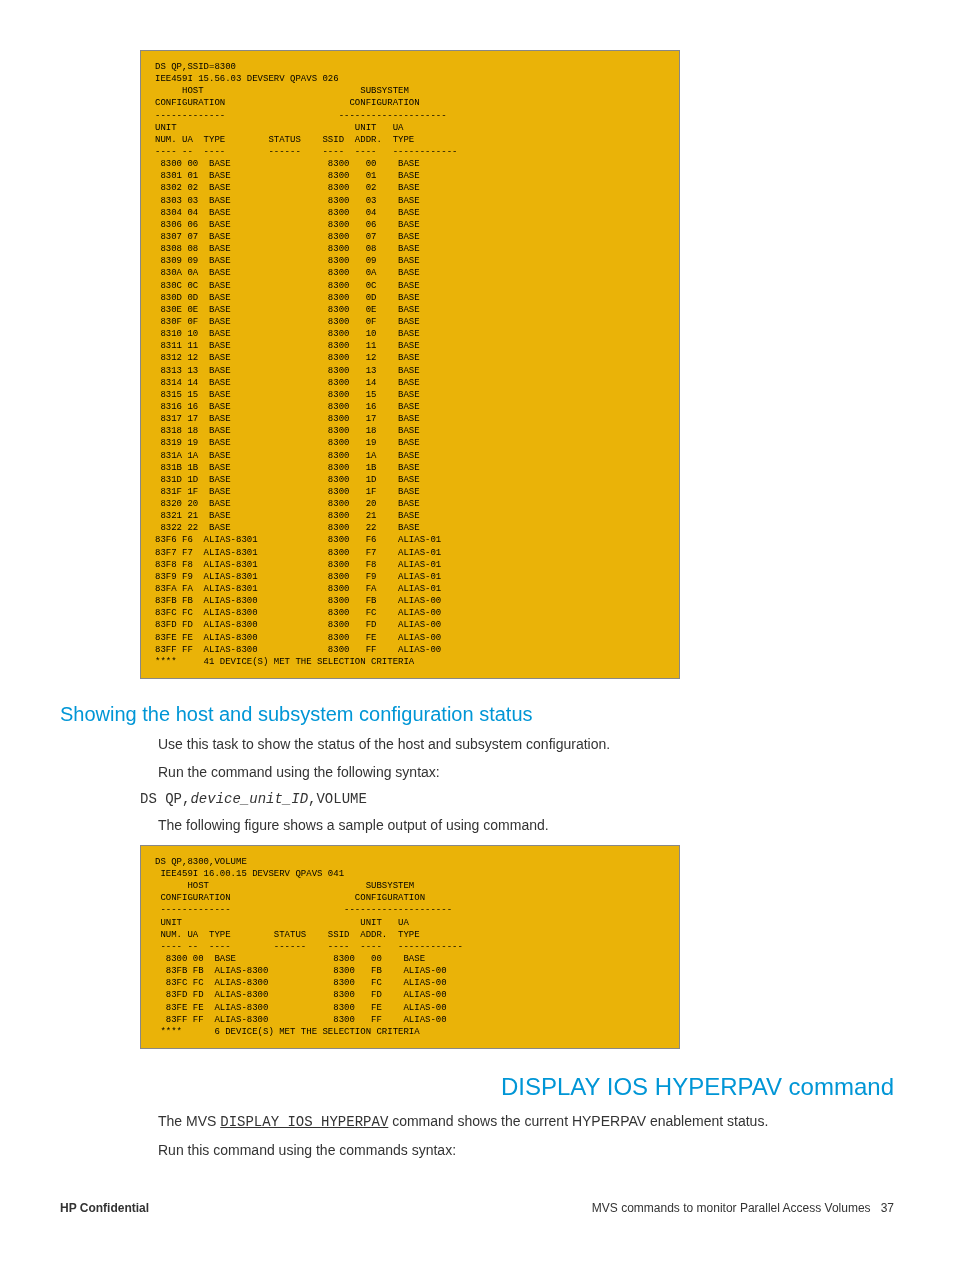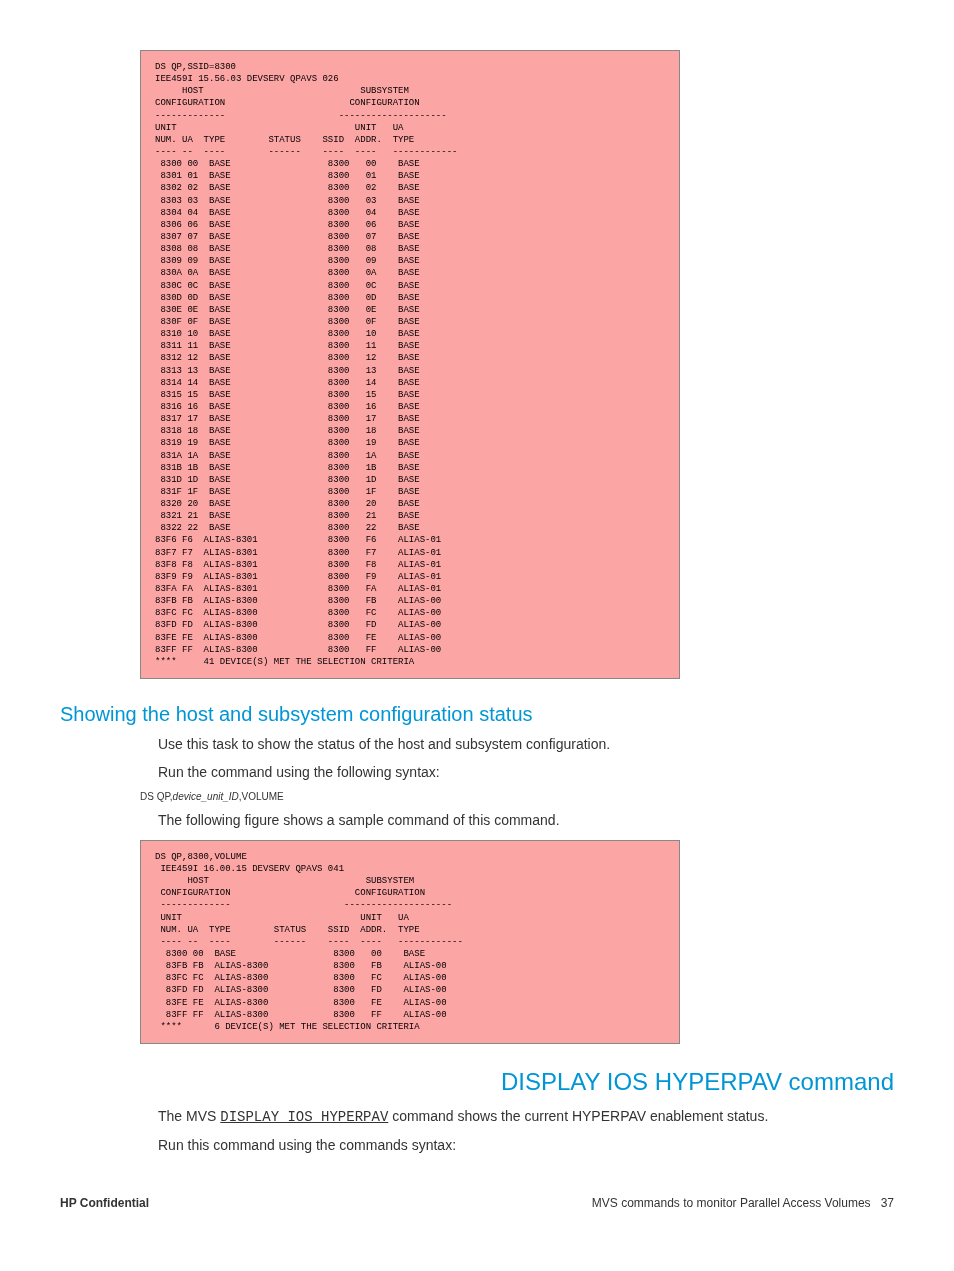--- a/index.html
+++ b/index.html
@@ -8,21 +8,21 @@
     font-family: Arial, Helvetica, sans-serif;
     font-size: 14px;
     color: #333;
     background: #fff;
   }
   .figure-box {
     border: 1px solid #888;
     padding: 10px 14px;
     margin: 10px 0 24px 80px;
     width: 510px;
-    background: #fca5a5;
+    background: #eab308;
   }
   .figure-box pre {
     margin: 0;
     font-family: "Courier New", Courier, monospace;
     font-size: 9px;
     line-height: 1.35;
     white-space: pre;
     color: #000;
   }
   h2 {
@@ -38,22 +38,22 @@
     margin: 22px 0 10px 0;
     text-align: right;
   }
   .body-text {
     margin-left: 98px;
     margin-bottom: 8px;
     line-height: 1.45;
   }
   .command-line {
     margin-left: 80px;
-    font-family: Liberation Sans, sans-serif;
-    font-size: 10px;
+    font-family: Liberation Mono, monospace;
+    font-size: 14px;
     margin-bottom: 8px;
   }
   .command-line .italic {
     font-style: italic;
   }
   .mono {
     font-family: "Courier New", Courier, monospace;
     text-decoration: underline;
   }
   .footer {
@@ -126,21 +126,21 @@
 
 <h2>Showing the host and subsystem configuration status</h2>
 
 <div class="body-text">Use this task to show the status of the host and subsystem configuration.</div>
 <div class="body-text">Run the command using the following syntax:</div>
 
 <div class="command-line">
   <span>DS QP,</span><span class="italic">device_unit_ID</span><span>,VOLUME</span>
 </div>
 
-<div class="body-text">The following figure shows a sample command of this command.</div>
+<div class="body-text">The following figure shows a sample output of using command.</div>
 
 <div class="figure-box">
   <pre id="fig2-pre">DS QP,8300,VOLUME
  IEE459I 16.00.15 DEVSERV QPAVS 041
       HOST                             SUBSYSTEM
  CONFIGURATION                       CONFIGURATION
  -------------                     --------------------
  UNIT                                 UNIT   UA
  NUM. UA  TYPE        STATUS    SSID  ADDR.  TYPE
  ---- --  ----        ------    ----  ----   ------------

